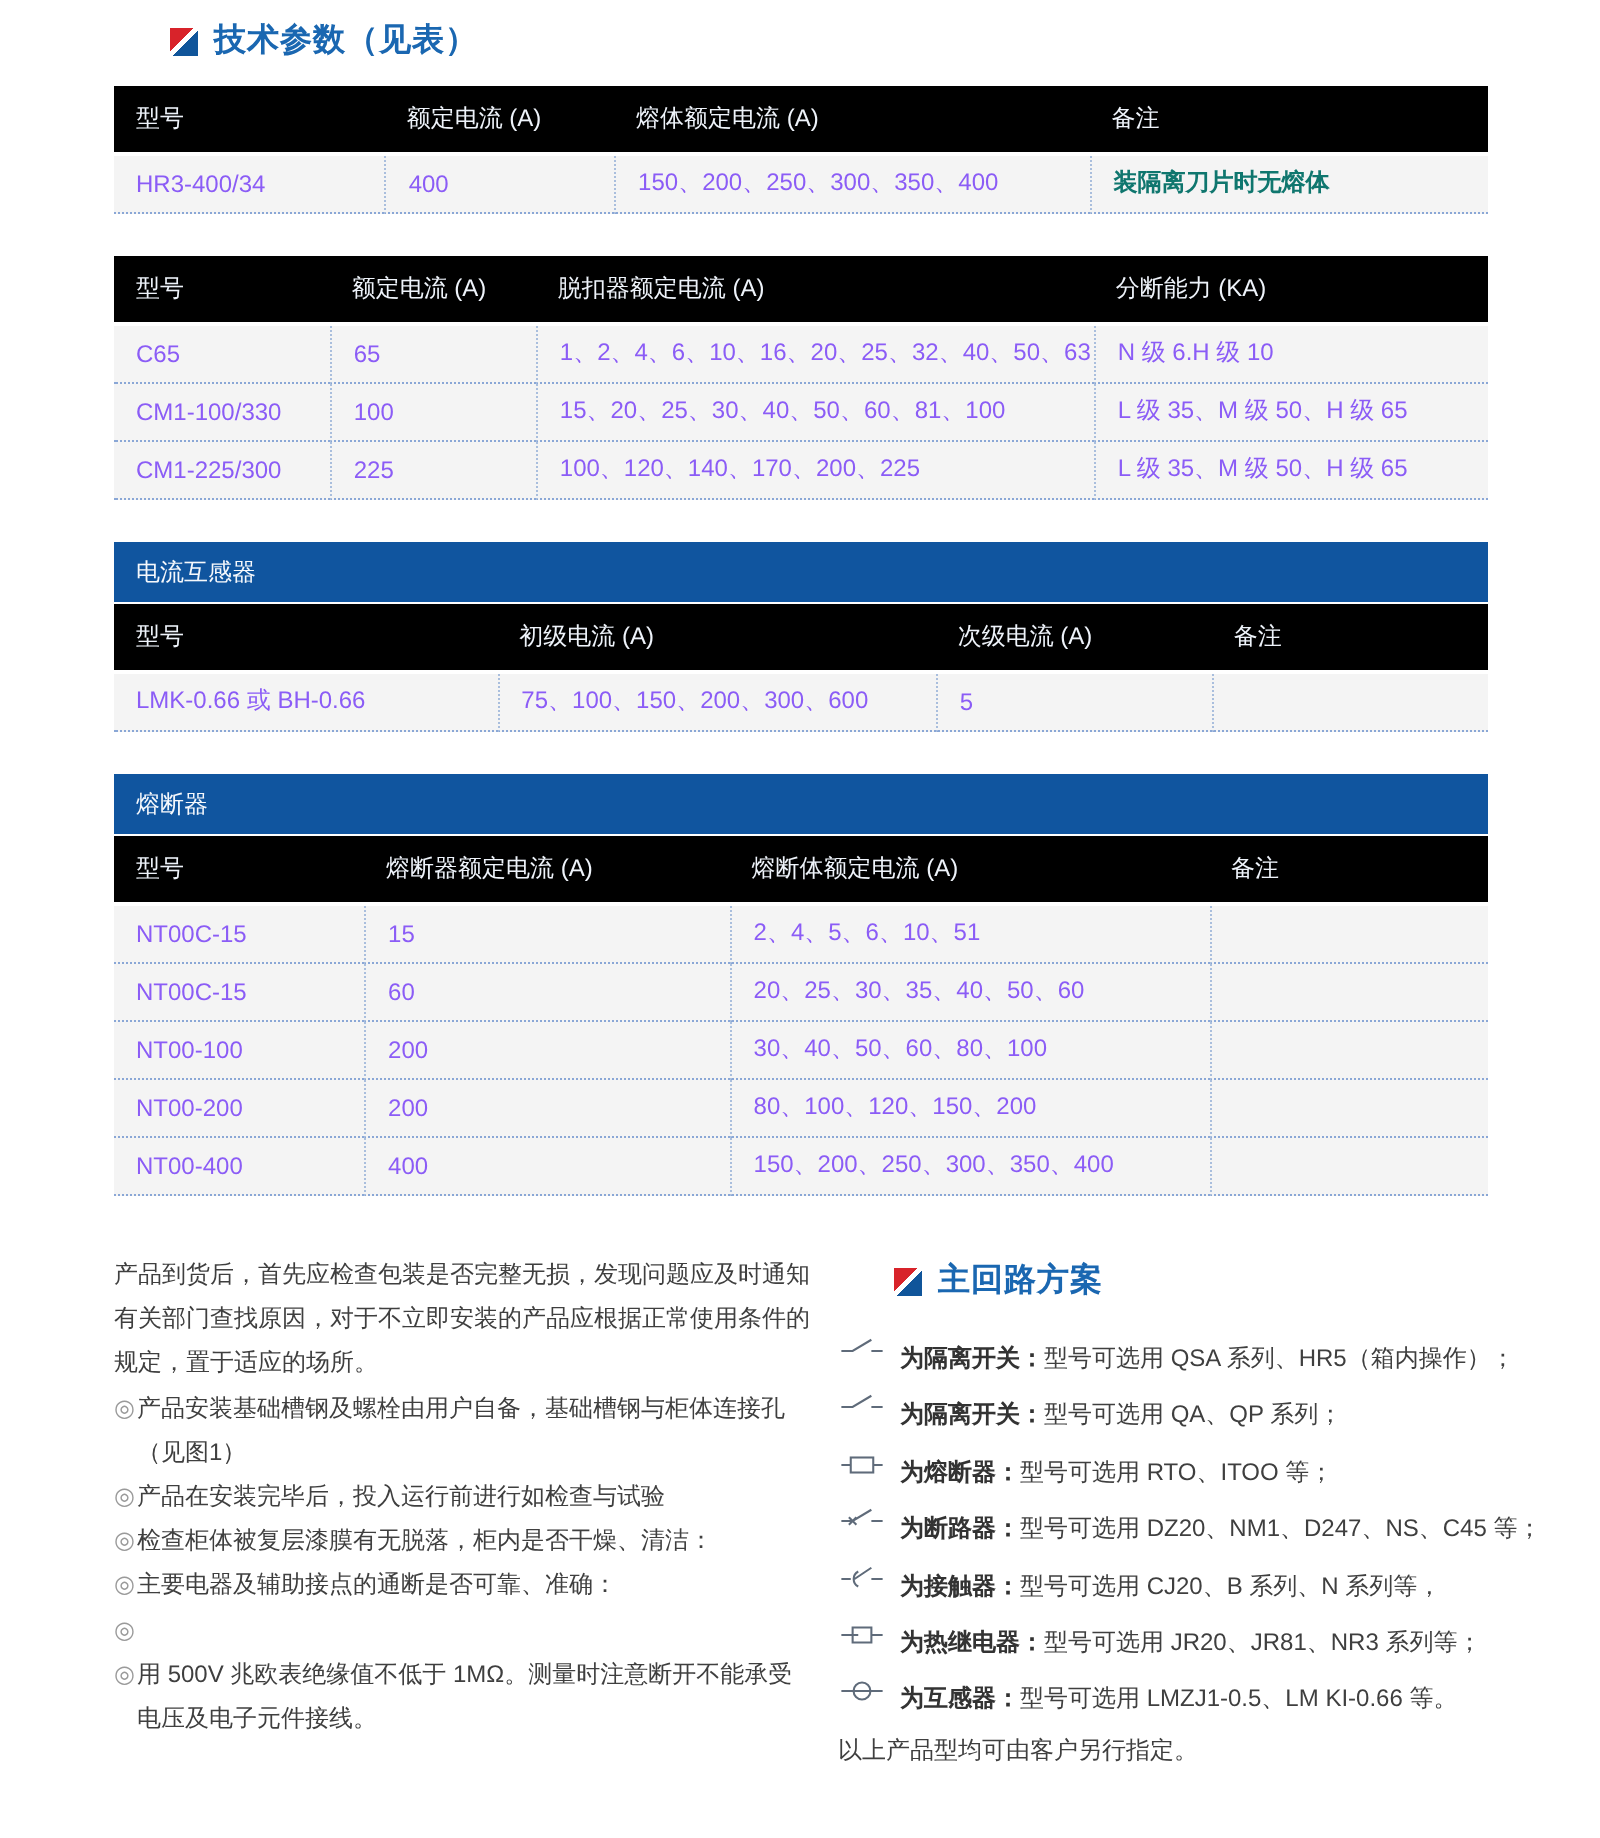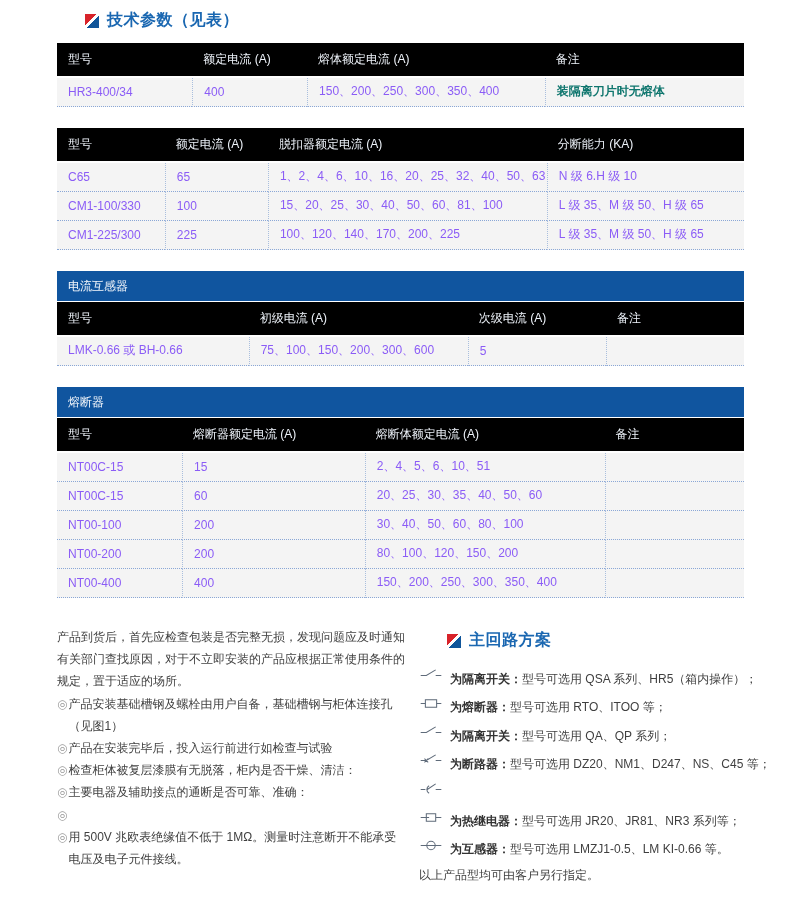--- a/index.html
+++ b/index.html
@@ -242,41 +242,42 @@
       </div>
       <div>
           <div class="citem">
             <span class="cicon"><svg viewBox="0 0 24 16" width="24" height="15" fill="none" stroke="#5f6b7a" stroke-width="1.1">
                 <path d="M1 8 H7 L17 2 M17 8 H23"></path>
               </svg></span>
             <span><b>为隔离开关：</b><span>型号可选用 QSA 系列、HR5（箱内操作）；</span></span>
           </div>
           <div class="citem">
             <span class="cicon"><svg viewBox="0 0 24 16" width="24" height="15" fill="none" stroke="#5f6b7a" stroke-width="1.1">
+                <path d="M1 8 H7 L17 2 M17 8 H23"></path>
+              </svg></span>
+            <span><b>为隔离开关：</b><span>型号可选用 QA、QP 系列；</span></span>
+          </div>
+          <div class="citem">
+            <span class="cicon"><svg viewBox="0 0 24 16" width="24" height="15" fill="none" stroke="#5f6b7a" stroke-width="1.1">
                 <path d="M1 8 H6 M18 8 H23"></path>
                 <rect x="6" y="4" width="12" height="8"></rect>
               </svg></span>
             <span><b>为熔断器：</b><span>型号可选用 RTO、ITOO 等；</span></span>
           </div>
           <div class="citem">
             <span class="cicon"><svg viewBox="0 0 24 16" width="24" height="15" fill="none" stroke="#5f6b7a" stroke-width="1.1">
-                <path d="M1 8 H7 L17 2 M17 8 H23"></path>
-              </svg></span>
-            <span><b>为隔离开关：</b><span>型号可选用 QA、QP 系列；</span></span>
-          </div>
-          <div class="citem">
-            <span class="cicon"><svg viewBox="0 0 24 16" width="24" height="15" fill="none" stroke="#5f6b7a" stroke-width="1.1">
                 <path d="M1 8 H7 L17 2 M17 8 H23 M5 6 L9 10 M9 6 L5 10"></path>
               </svg></span>
             <span><b>为断路器：</b><span>型号可选用 DZ20、NM1、D247、NS、C45 等；</span></span>
           </div>
           <div class="citem">
             <span class="cicon"><svg viewBox="0 0 24 16" width="24" height="15" fill="none" stroke="#5f6b7a" stroke-width="1.1">
                 <path d="M1 8 H6 M8 8 L17 2 M17 8 H23 M10 12 A4.5 4.5 0 0 1 10 4"></path>
               </svg></span>
+            <span><b>为接触器：</b><span>型号可选用 CJ20、B 系列、N 系列等，</span></span>
           </div>
           <div class="citem">
             <span class="cicon"><svg viewBox="0 0 24 16" width="24" height="15" fill="none" stroke="#5f6b7a" stroke-width="1.1">
                 <path d="M1 8 H7 M17 8 H23 M7 4 H17 V12 H7 Z M7 8 H10"></path>
               </svg></span>
             <span><b>为热继电器：</b><span>型号可选用 JR20、JR81、NR3 系列等；</span></span>
           </div>
           <div class="citem">
             <span class="cicon"><svg viewBox="0 0 24 16" width="24" height="15" fill="none" stroke="#5f6b7a" stroke-width="1.1">
                 <path d="M1 8 H23"></path>

